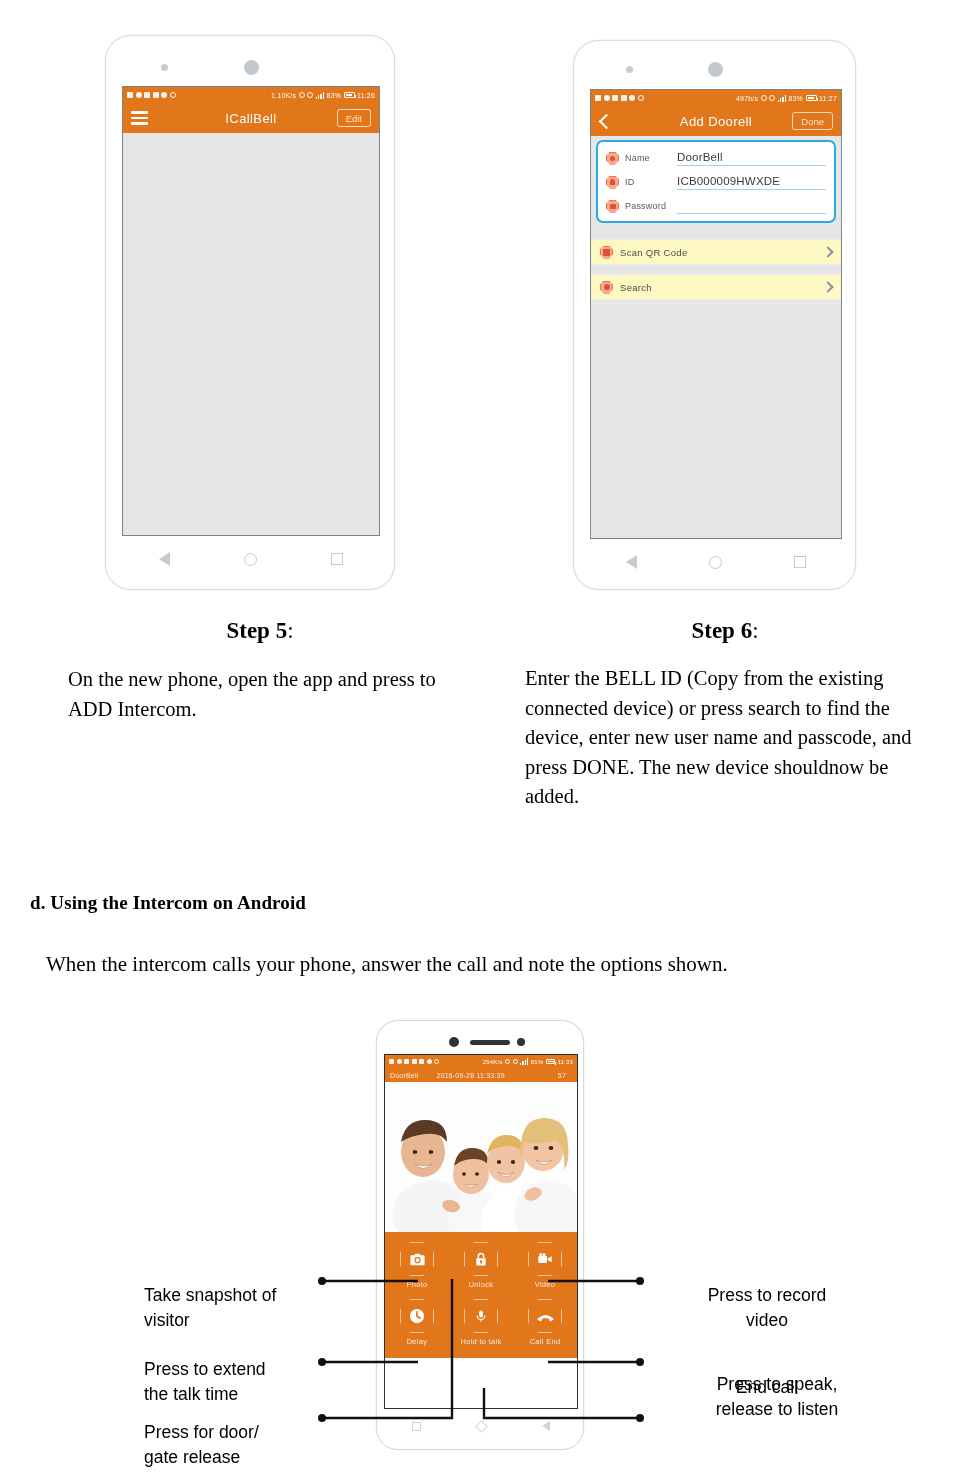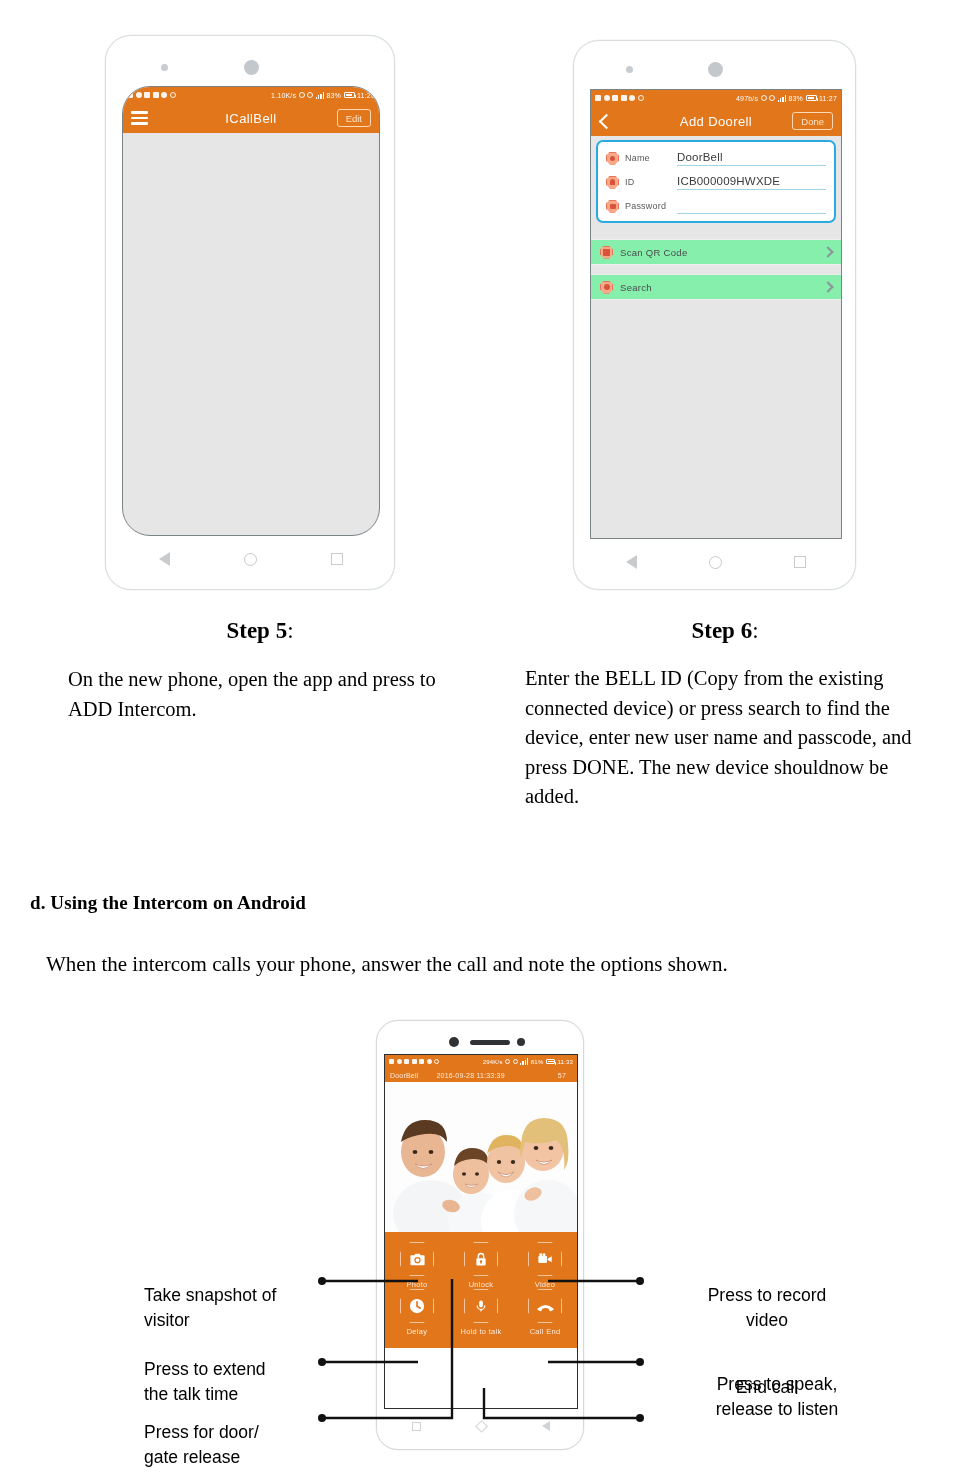--- a/index.html
+++ b/index.html
@@ -208,21 +208,21 @@
     font-family:"Liberation Sans", sans-serif;
     font-size:11.5px;
     color:#3a3a3a;
     border-bottom:1px solid #9fd4ea;
     padding-bottom:1px;
     letter-spacing:.2px;
     min-height:15px;
   }
   .list-gap{ height:9px; background:#e6e6e6; }
   .list-row{
-    height:26px; background:#86efac;
+    height:26px; background:#fef9c3;
     display:flex; align-items:center;
     padding:0 9px;
     border-top:1px solid #ededed;
     border-bottom:1px solid #ededed;
   }
   .list-row-label{
     font-family:"Liberation Sans", sans-serif;
     font-size:9.5px; color:#4a4a4a; margin-left:7px; letter-spacing:.3px;
   }
   .chev{
@@ -273,20 +273,21 @@
   .call-head .ts{ margin-left:18px; }
   .call-head .num{ margin-left:auto; margin-right:6px; }
   .photo-wrap{
     height:150px; background:#ffffff; position:relative; overflow:hidden;
   }
   .btn-grid{
     background:#e2761b;
     padding:10px 0 12px 0;
     display:grid;
     grid-template-columns:1fr 1fr 1fr;
+    row-gap:10px;
   }
   .ctl{ display:flex; flex-direction:column; align-items:center; gap:4px; }
   .ctl-oct{
     width:34px;height:34px;
     border:1.6px solid #f7c49b;
     clip-path:polygon(30% 0,70% 0,100% 30%,100% 70%,70% 100%,30% 100%,0 70%,0 30%);
     display:flex;align-items:center;justify-content:center;
     background:transparent;
   }
   .ctl-label{
@@ -310,21 +311,21 @@
   }
 </style>
 </head>
 <body>
 
 <div class="phone" style="left:105px; top:35px; width:290px; height:555px;">
   <div class="phone-top">
     <div class="cam-dot" style="left:55px; top:28px; width:7px; height:7px;"></div>
     <div class="speaker-round" style="left:138px; top:24px; width:15px; height:15px;"></div>
 
-    <div class="screen" style="left:16px; top:50px; width:258px; height:450px;border-radius:28px;">
+    <div class="screen" style="left:16px; top:50px; width:258px; height:450px;">
 
       <div class="statusbar">
         <span class="sb-left">
           <i class="sb-ico sq"></i>
           <i class="sb-ico cir"></i>
           <i class="sb-ico sq"></i>
           <i class="sb-ico sq"></i>
           <i class="sb-ico cir"></i>
           <i class="sb-ico ring"></i>
         </span>

